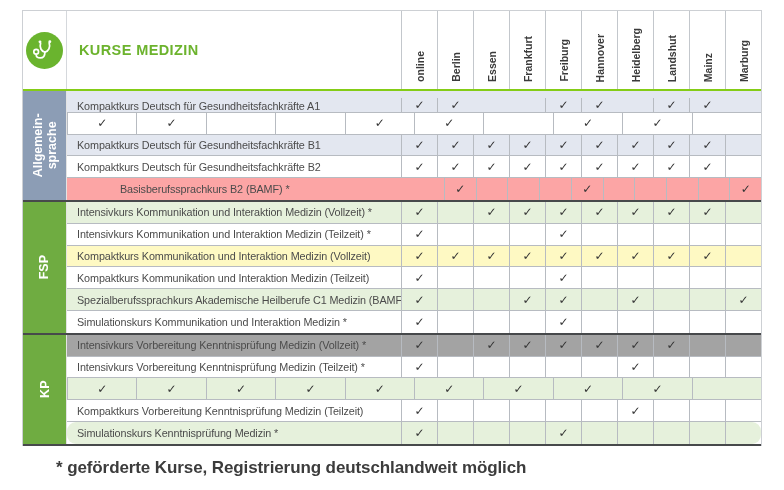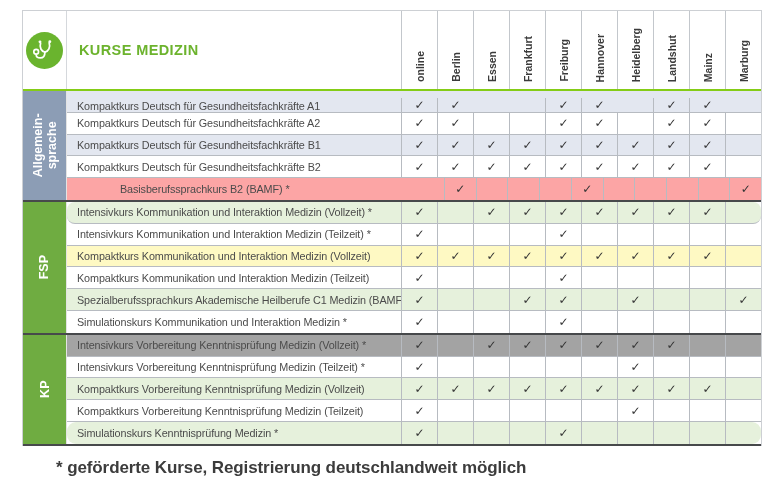--- a/index.html
+++ b/index.html
@@ -128,21 +128,20 @@
               <div class="check-cell"></div>
               <div class="check-cell"></div>
               <div class="check-cell">✓</div>
               <div class="check-cell">✓</div>
               <div class="check-cell"></div>
               <div class="check-cell">✓</div>
               <div class="check-cell">✓</div>
               <div class="check-cell"></div>
             </div>
             <div class="row">
-              <div class="course-cell">Kompaktkurs Deutsch für Gesundheitsfachkräfte A2</div>
               <div class="check-cell">✓</div>
               <div class="check-cell">✓</div>
               <div class="check-cell"></div>
               <div class="check-cell"></div>
               <div class="check-cell">✓</div>
               <div class="check-cell">✓</div>
               <div class="check-cell"></div>
               <div class="check-cell">✓</div>
               <div class="check-cell">✓</div>
               <div class="check-cell"></div>
@@ -188,21 +187,21 @@
             </div>
           </div>
         </div>
         <div class="section">
           <div class="section-label" style="background: rgb(111, 172, 65);">
             <div class="section-label-text">
               <div>FSP</div>
             </div>
           </div>
           <div class="rows">
-            <div class="row" style="background: rgb(230, 241, 220); border-radius: 8px;">
+            <div class="row" style="background: rgb(230, 241, 220);">
               <div class="course-cell">Intensivkurs Kommunikation und Interaktion Medizin (Vollzeit) *</div>
               <div class="check-cell">✓</div>
               <div class="check-cell"></div>
               <div class="check-cell">✓</div>
               <div class="check-cell">✓</div>
               <div class="check-cell">✓</div>
               <div class="check-cell">✓</div>
               <div class="check-cell">✓</div>
               <div class="check-cell">✓</div>
               <div class="check-cell">✓</div>
@@ -302,21 +301,20 @@
               <div class="check-cell"></div>
               <div class="check-cell"></div>
               <div class="check-cell"></div>
               <div class="check-cell"></div>
               <div class="check-cell">✓</div>
               <div class="check-cell"></div>
               <div class="check-cell"></div>
               <div class="check-cell"></div>
             </div>
             <div class="row" style="background: rgb(230, 241, 220);">
-              <div class="course-cell">Kompaktkurs Vorbereitung Kenntnisprüfung Medizin (Vollzeit)</div>
               <div class="check-cell">✓</div>
               <div class="check-cell">✓</div>
               <div class="check-cell">✓</div>
               <div class="check-cell">✓</div>
               <div class="check-cell">✓</div>
               <div class="check-cell">✓</div>
               <div class="check-cell">✓</div>
               <div class="check-cell">✓</div>
               <div class="check-cell">✓</div>
               <div class="check-cell"></div>

